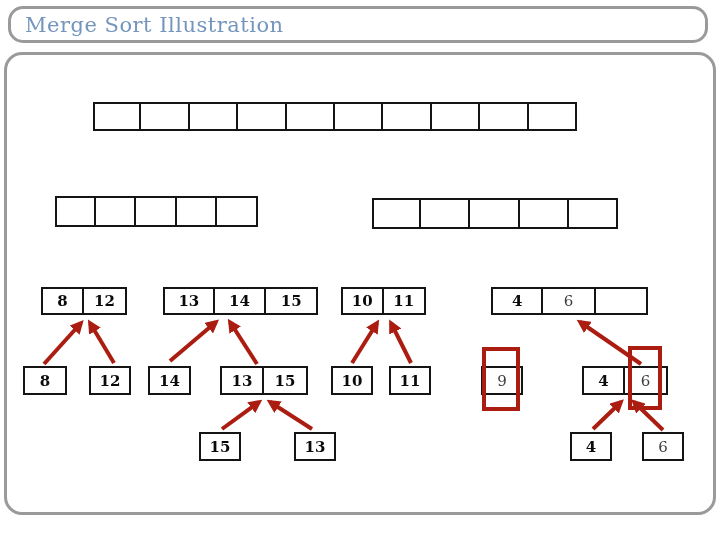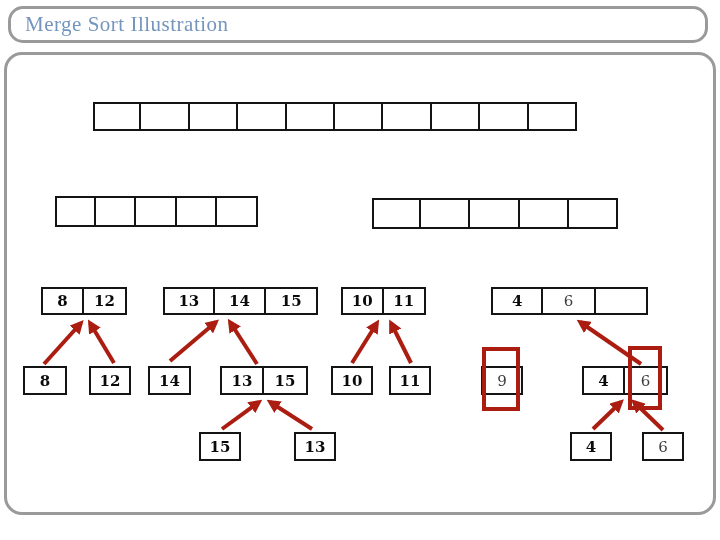--- a/index.html
+++ b/index.html
@@ -7,21 +7,21 @@
     position:relative;width:720px;height:540px;background:#ffffff;overflow:hidden;
     font-family:"DejaVu Serif", serif;
   }
   .title-bar{
     position:absolute;left:8px;top:6px;width:700px;height:37px;
     border:3px solid #9a9a9a;border-radius:15px;background:#ffffff;
     display:flex;align-items:center;box-sizing:border-box;
   }
   .title-text{
     margin-left:14px;font-size:21px;letter-spacing:0.5px;
-    color:#7495bd;font-weight:500;white-space:nowrap;font-family:Liberation Serif, serif;
+    color:#7495bd;font-weight:500;white-space:nowrap;
   }
   .content-frame{
     position:absolute;left:4px;top:52px;width:712px;height:463px;
     border:3px solid #9a9a9a;border-radius:18px;background:#ffffff;
     box-sizing:border-box;
   }
   .array-box{position:absolute;display:flex;}
   .cell{
     box-sizing:border-box;border:2px solid #141414;background:#ffffff;
     display:flex;align-items:center;justify-content:center;

